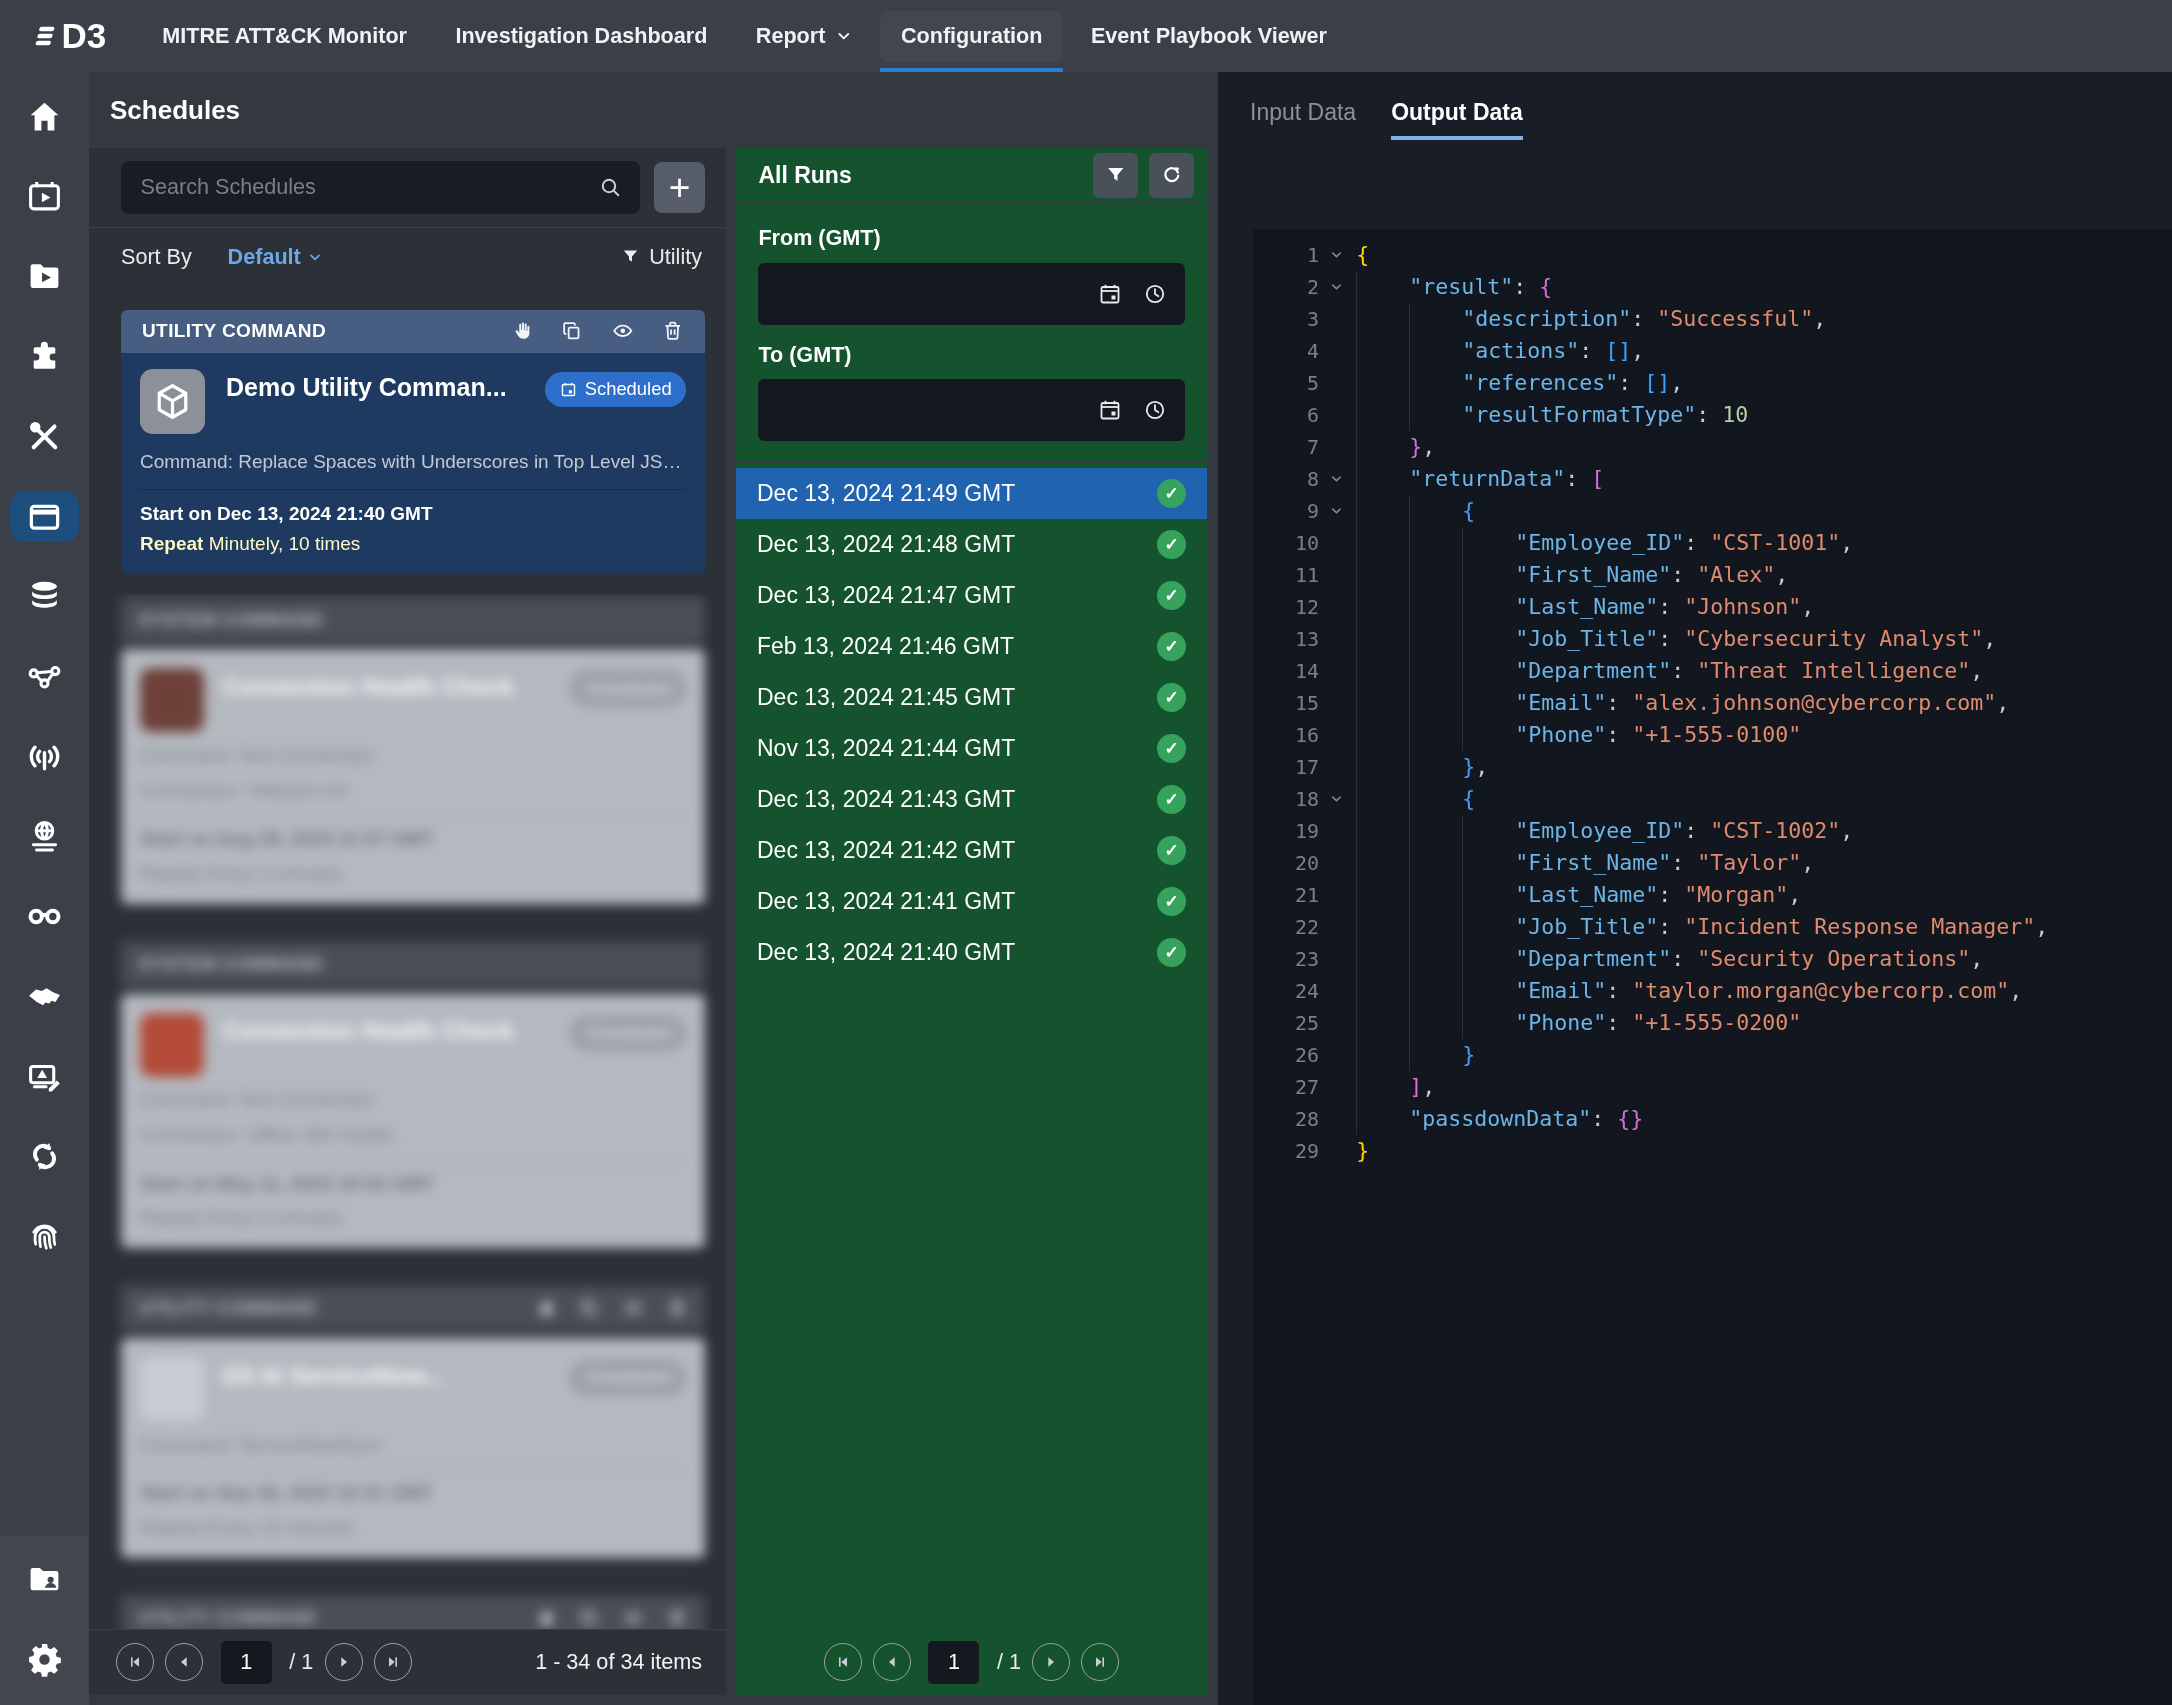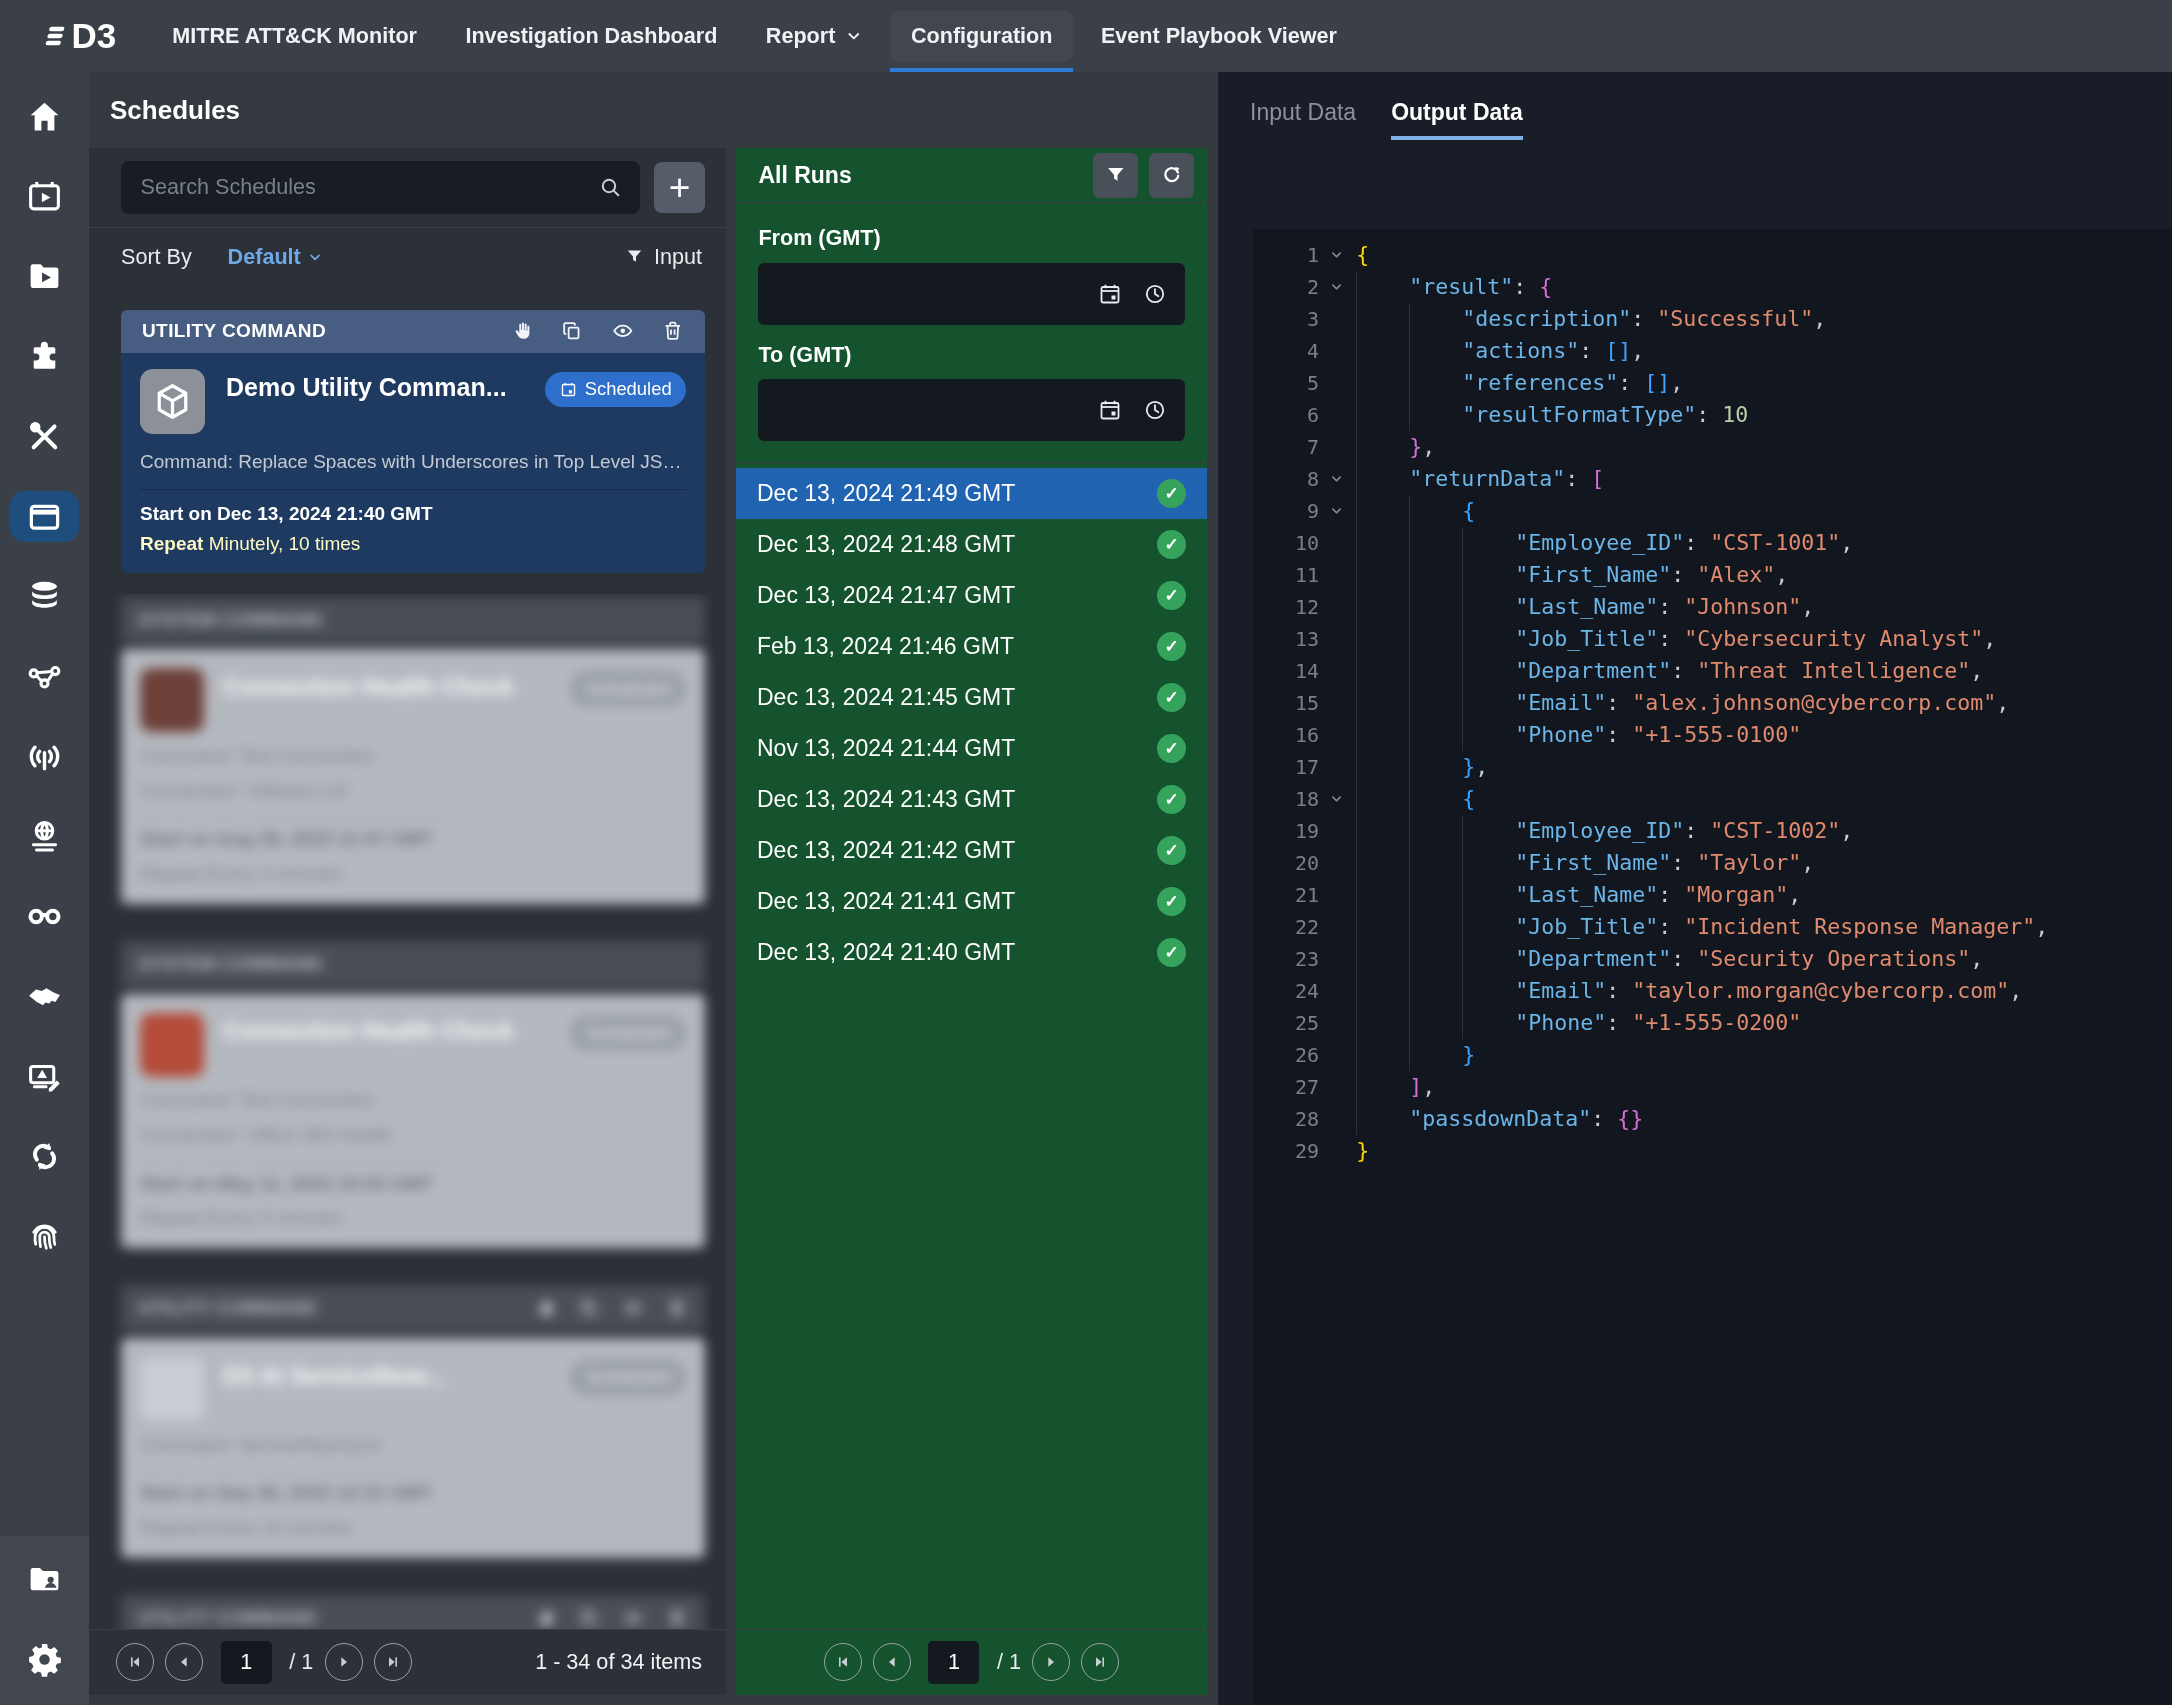--- a/index.html
+++ b/index.html
@@ -1,20 +1,20 @@
 <!DOCTYPE html>
 <html style="font-size:12.8px"><head>
 <meta charset="utf-8">
 <style>
   html,body{margin:0;padding:0;background:#34383f;}
   .screen{position:relative;width:2172px;height:1706px;overflow:hidden;background:#34383f;
     color:#e8eaee;font-family:"Liberation Sans",sans-serif;-webkit-font-smoothing:antialiased;}
   
   .topnav{position:absolute;left:0;top:0;width:100%;height:72px;background:#3b3f47;
-    display:flex;align-items:center;padding-left:40px;box-sizing:border-box;z-index:5;}
+    display:flex;align-items:center;padding-left:30px;box-sizing:border-box;z-index:5;}
   .logo{display:flex;align-items:center;margin-right:35px;}
   .logo-text{font-size:35px;font-weight:800;letter-spacing:0px;color:#fff;margin-left:1.6px;}
   #nav-items{display:flex;align-items:center;height:72px;gap:6.4px;}
   .nav-item{font-size:21.6px;font-weight:600;color:#f0f2f5;padding:0 21px;height:51px;
     display:flex;align-items:center;gap:9.6px;border-radius:8px;position:relative;}
   .nav-item.active{background:#42474f;}
   .nav-item.active::after{content:"";position:absolute;left:0;right:0;bottom:-10.4px;height:4px;background:#2e7cd6;}
   .nav-chev{display:flex;}
   .nav-chev svg{width:17.6px;height:17.6px;}
   
@@ -345,21 +345,21 @@
       <span class="sort-value">
         <span>Default</span>
         <svg viewBox="0 0 24 24" fill="none" stroke="currentColor" stroke-width="2.6" stroke-linecap="round" stroke-linejoin="round">
             <path d="M6 9.5l6 6 6-6"></path>
           </svg>
       </span>
       <span class="filter">
         <svg viewBox="0 0 24 24" fill="currentColor">
             <path d="M3.5 4.5h17l-6.6 7.6v6.6l-3.8-2.6v-4z"></path>
           </svg>
-        <span>Input</span>
+        <span>Utility</span>
       </span>
     </div>
 
     <div class="card">
       <div class="card-h">
         <span class="t">UTILITY COMMAND</span>
         <span id="card-icons">
             <span>
               <svg viewBox="0 0 24 24" fill="currentColor">
                 <path d="M9.2 12.5V5.2a1.1 1.1 0 0 1 2.2 0V11h.8V3.9a1.1 1.1 0 0 1 2.2 0V11h.8V4.9a1.1 1.1 0 0 1 2.2 0V12h.8V7.4a1.1 1.1 0 0 1 2.2 0v7.2c0 3.5-2.8 6.3-6.3 6.3h-.6a6.3 6.3 0 0 1-5.5-3.2l-2.6-4.5a1.25 1.25 0 0 1 2.1-1.35l1.7 2.65z"></path>

